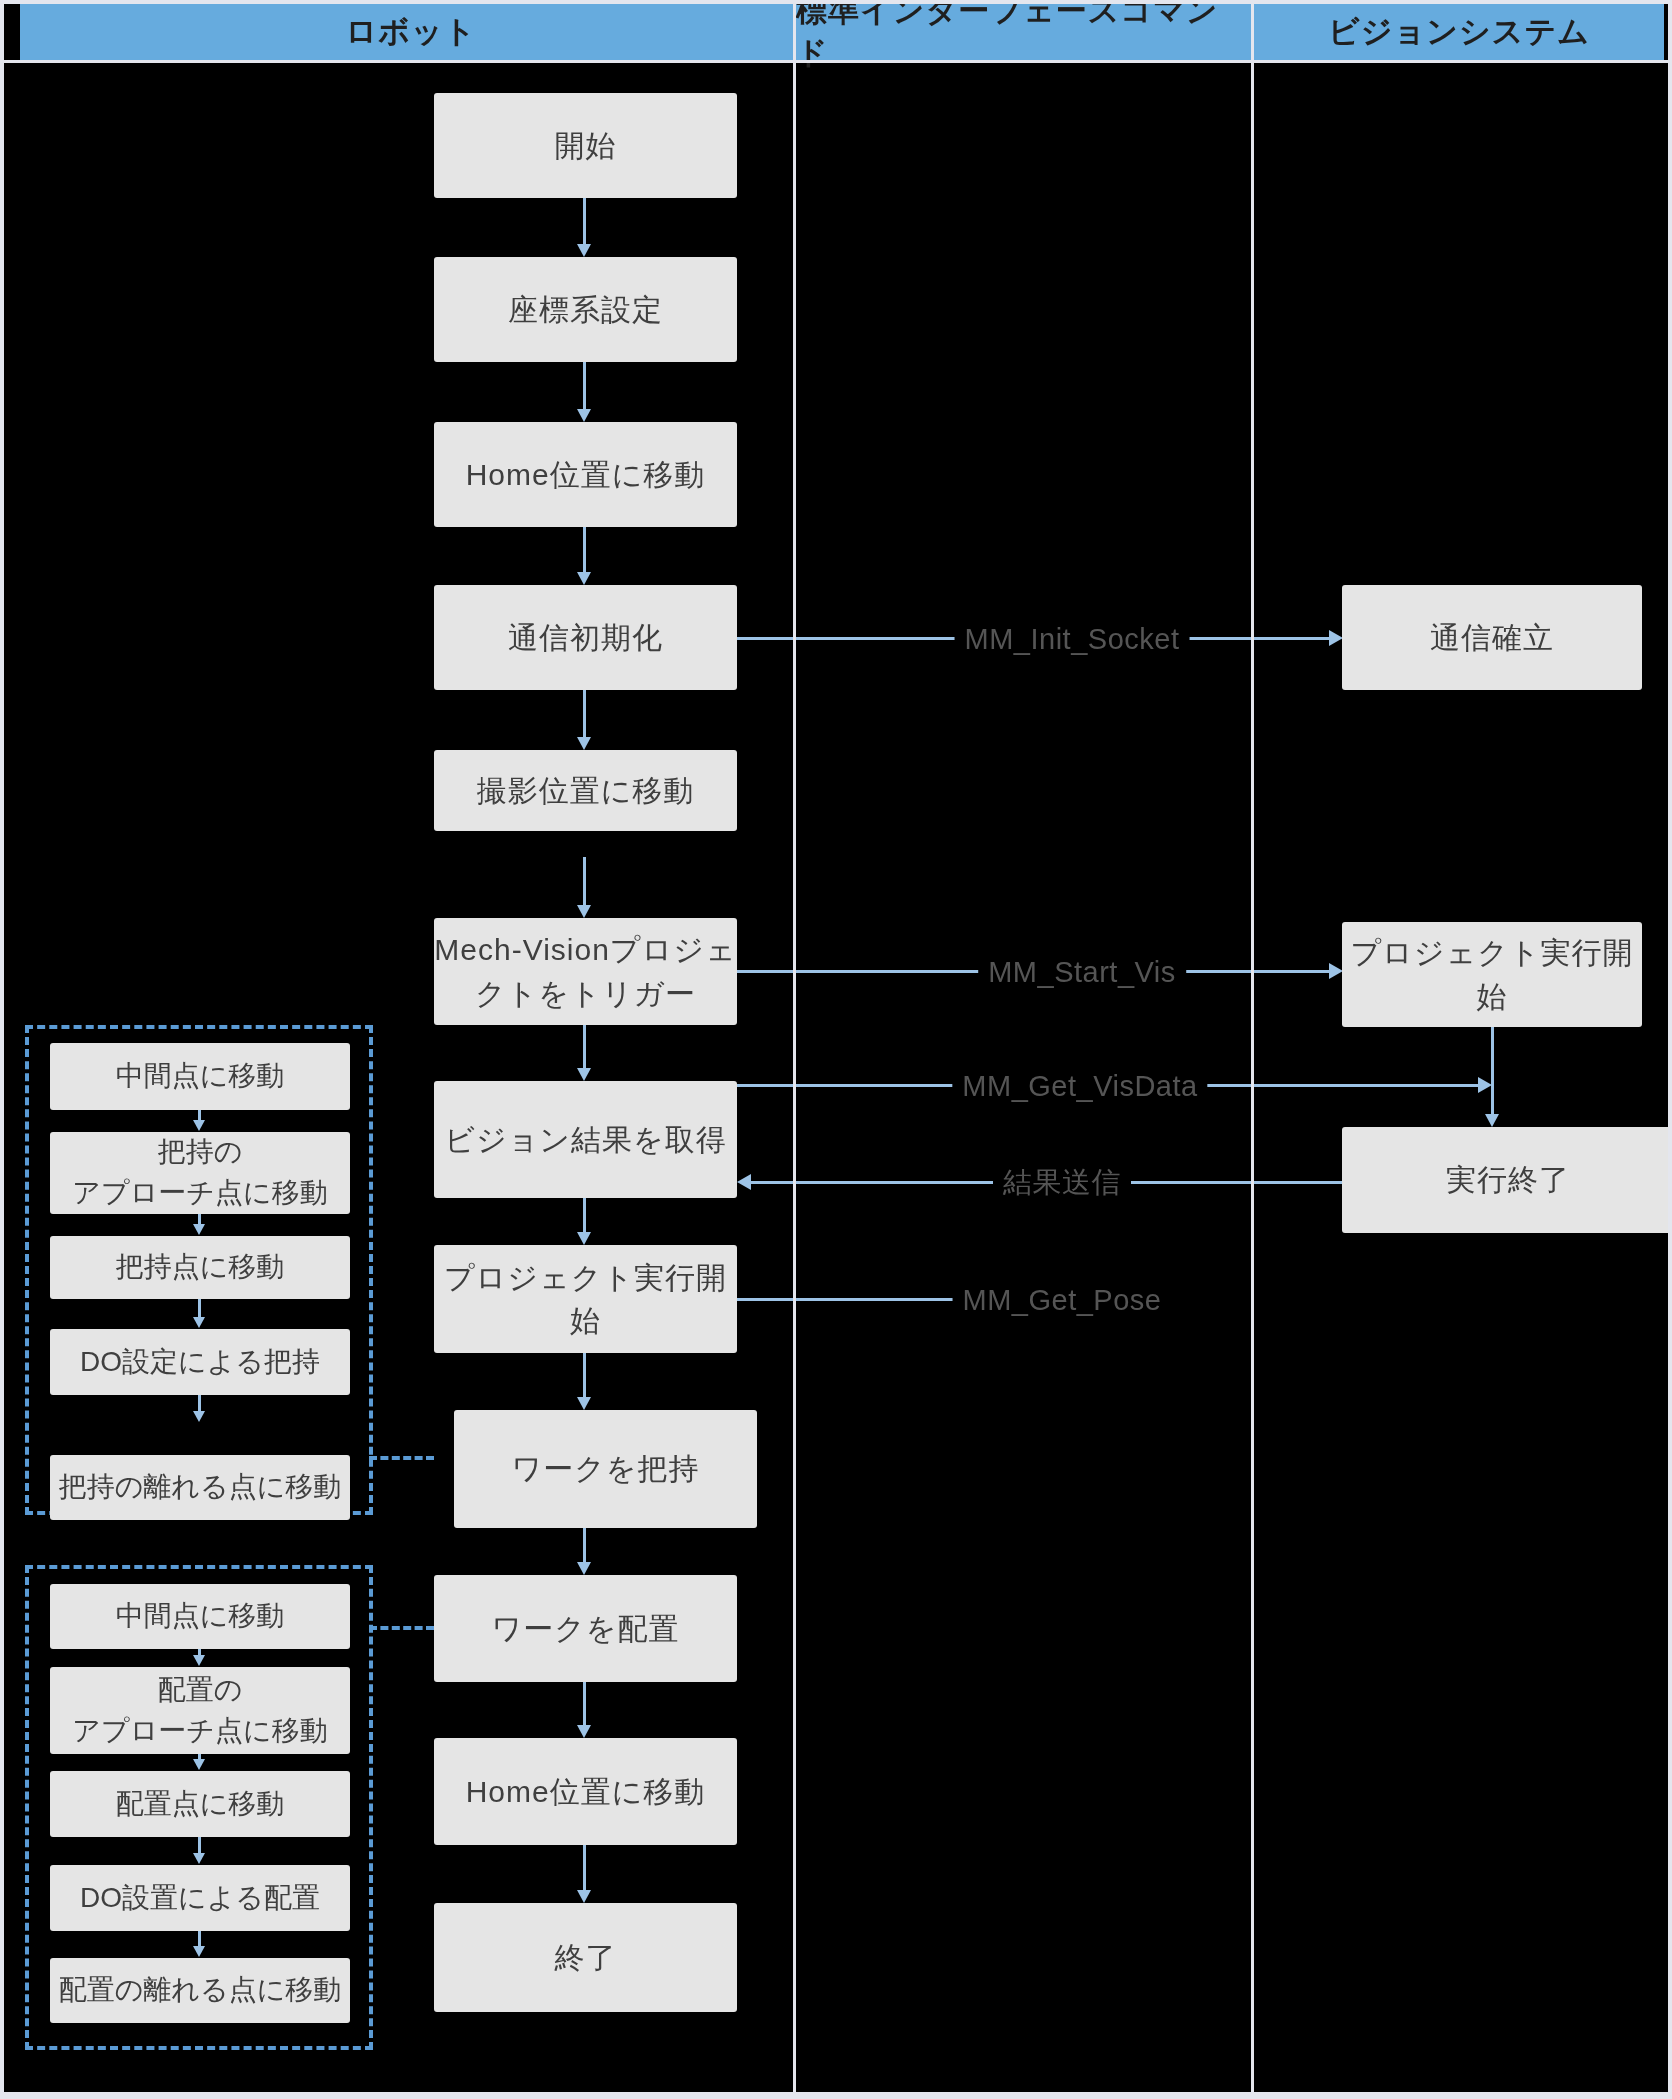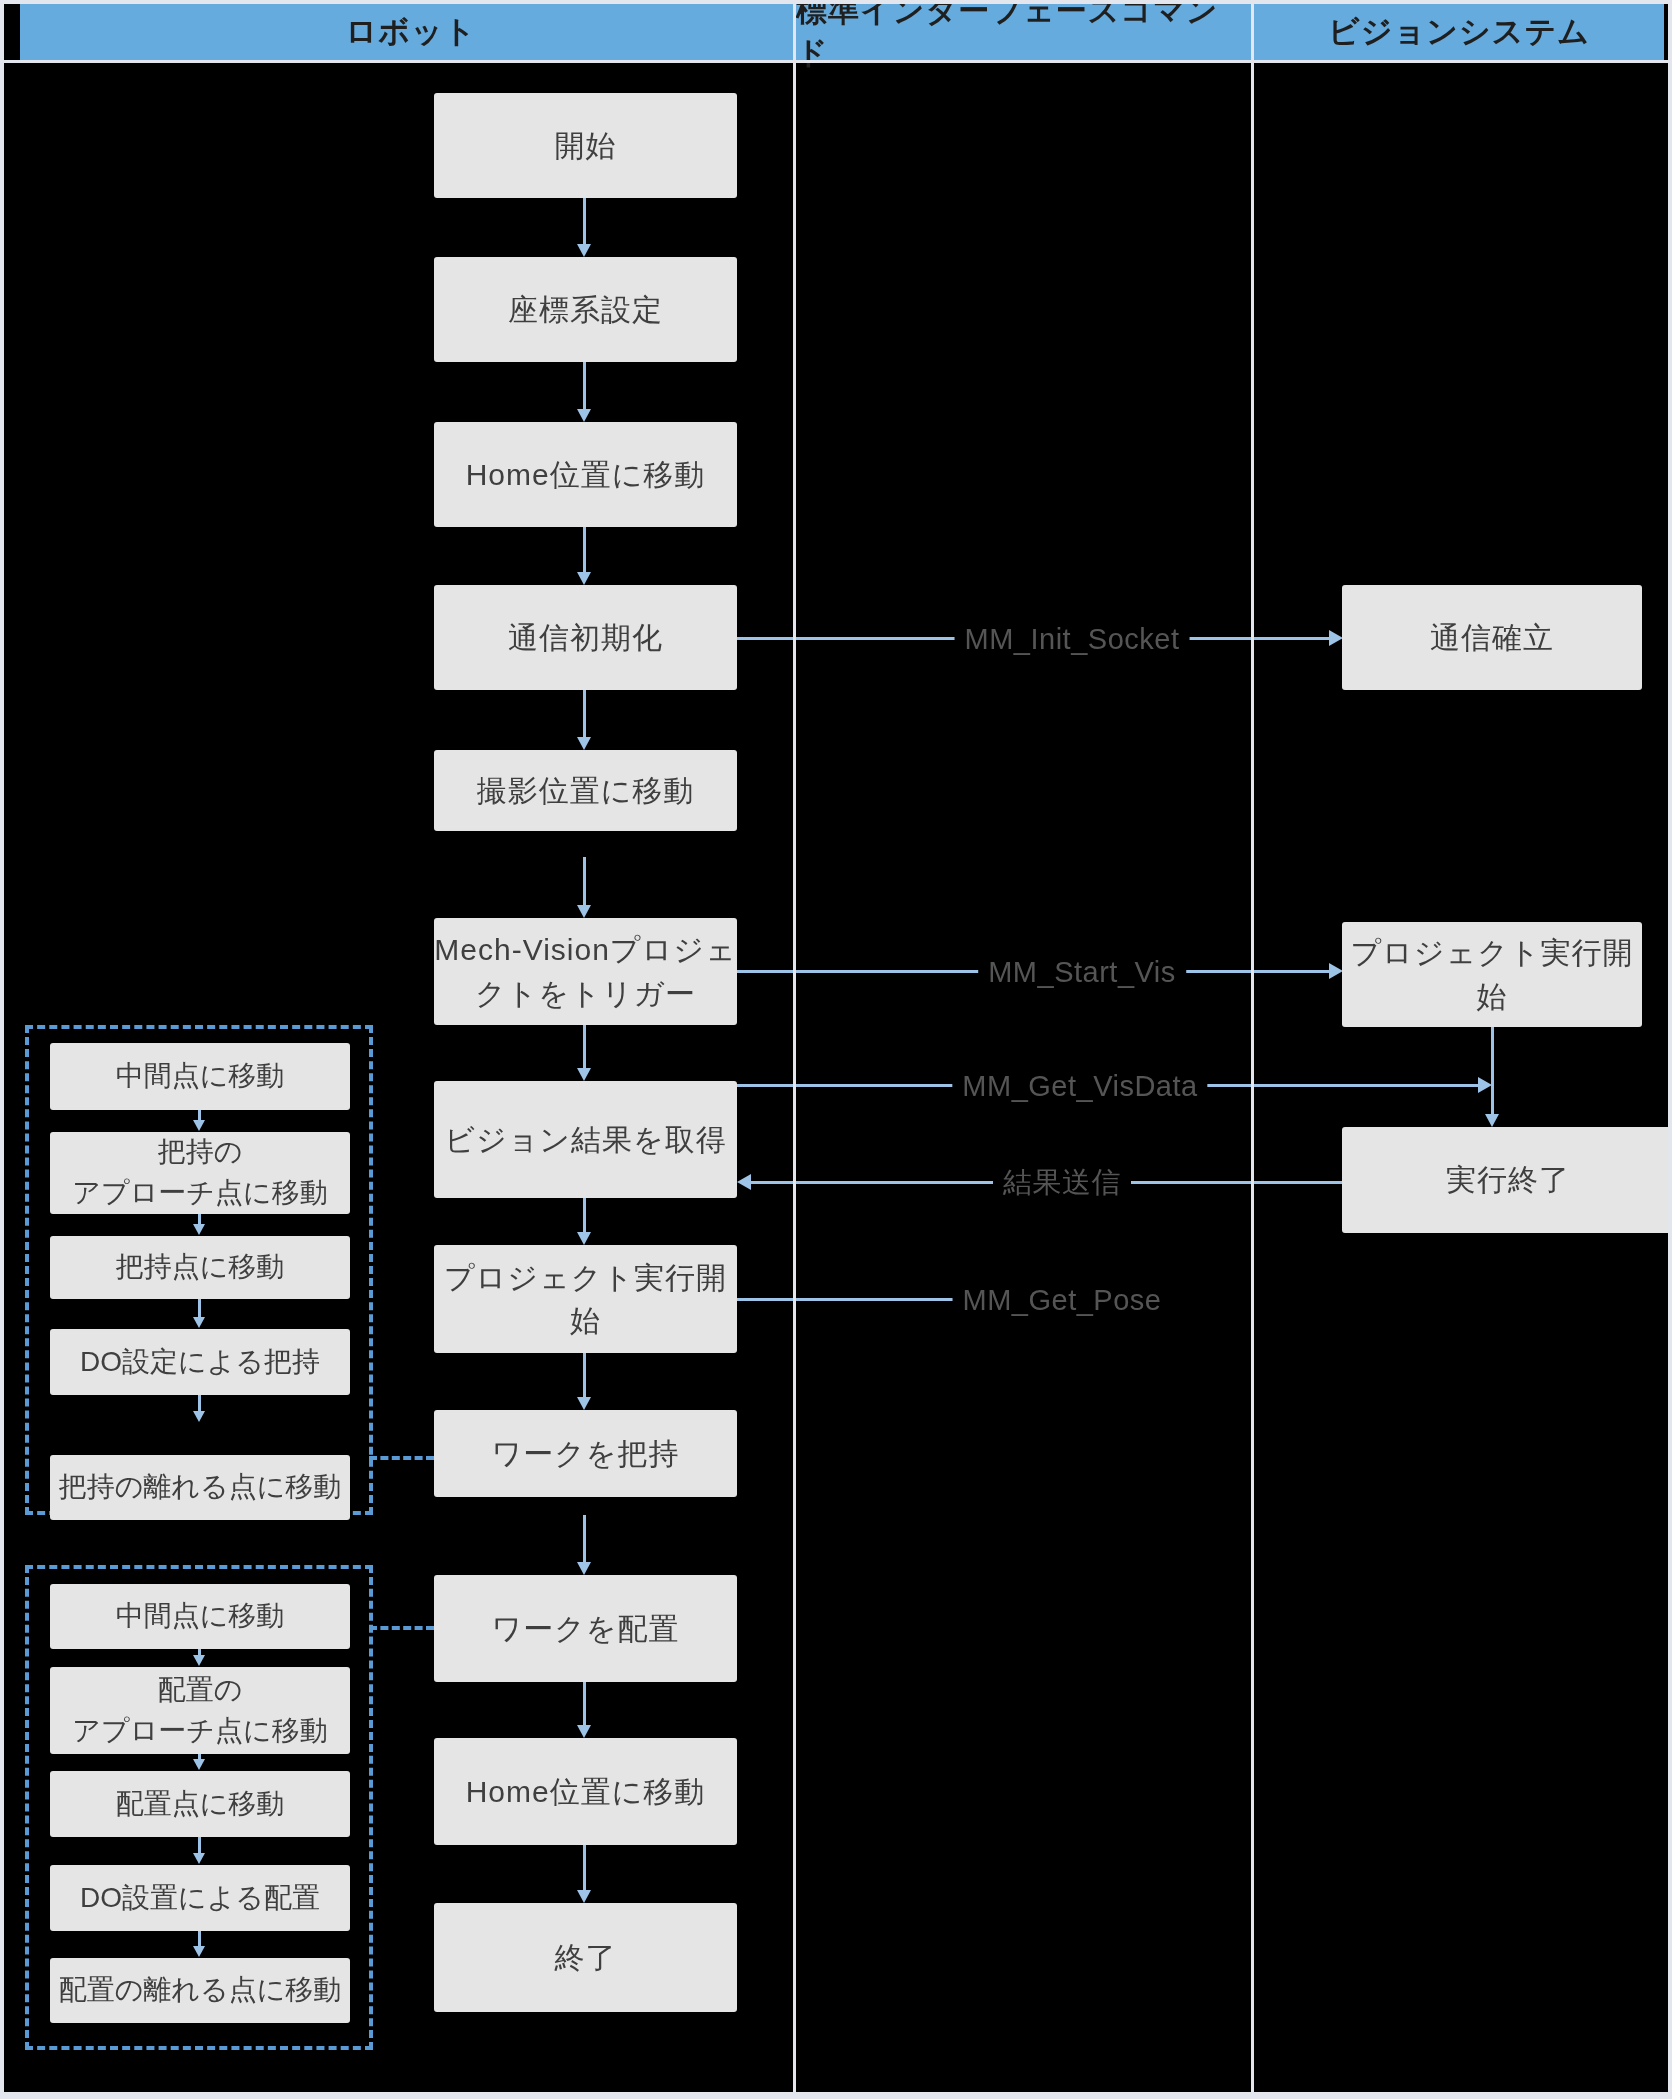--- a/index.html
+++ b/index.html
@@ -63,21 +63,21 @@
 
   <div class="box" style="left:434px;top:93px;width:303px;height:105px;">開始</div>
   <div class="box" style="left:434px;top:257px;width:303px;height:105px;">座標系設定</div>
   <div class="box" style="left:434px;top:422px;width:303px;height:105px;">Home位置に移動</div>
   <div class="box" style="left:434px;top:585px;width:303px;height:105px;">通信初期化</div>
   <div class="box" style="left:434px;top:750px;width:303px;height:81px;">撮影位置に移動</div>
   <div class="box" style="left:434px;top:918px;width:303px;height:107px;">Mech-Visionプロジェ
 クトをトリガー</div>
   <div class="box" style="left:434px;top:1081px;width:303px;height:117px;">ビジョン結果を取得</div>
   <div class="box" style="left:434px;top:1245px;width:303px;height:108px;">プロジェクト実行開始</div>
-  <div class="box" style="left:434px;top:1410px;width:303px;height:87px;">ワークを把持</div>
+  <div class="box" style="left:454px;top:1410px;width:303px;height:118px;">ワークを把持</div>
   <div class="box" style="left:434px;top:1575px;width:303px;height:107px;">ワークを配置</div>
   <div class="box" style="left:434px;top:1738px;width:303px;height:107px;">Home位置に移動</div>
   <div class="box" style="left:434px;top:1903px;width:303px;height:109px;">終了</div>
 
   <div class="box" style="left:1342px;top:585px;width:300px;height:105px;">通信確立</div>
   <div class="box" style="left:1342px;top:922px;width:300px;height:105px;">プロジェクト実行開始</div>
   <div class="box" style="left:1342px;top:1127px;width:332px;height:106px;">実行終了</div>
 
   <div class="arrow-v" style="left:583px;top:198px;height:47px;"></div>
   <div class="arrow-v" style="left:583px;top:362px;height:48px;"></div>

